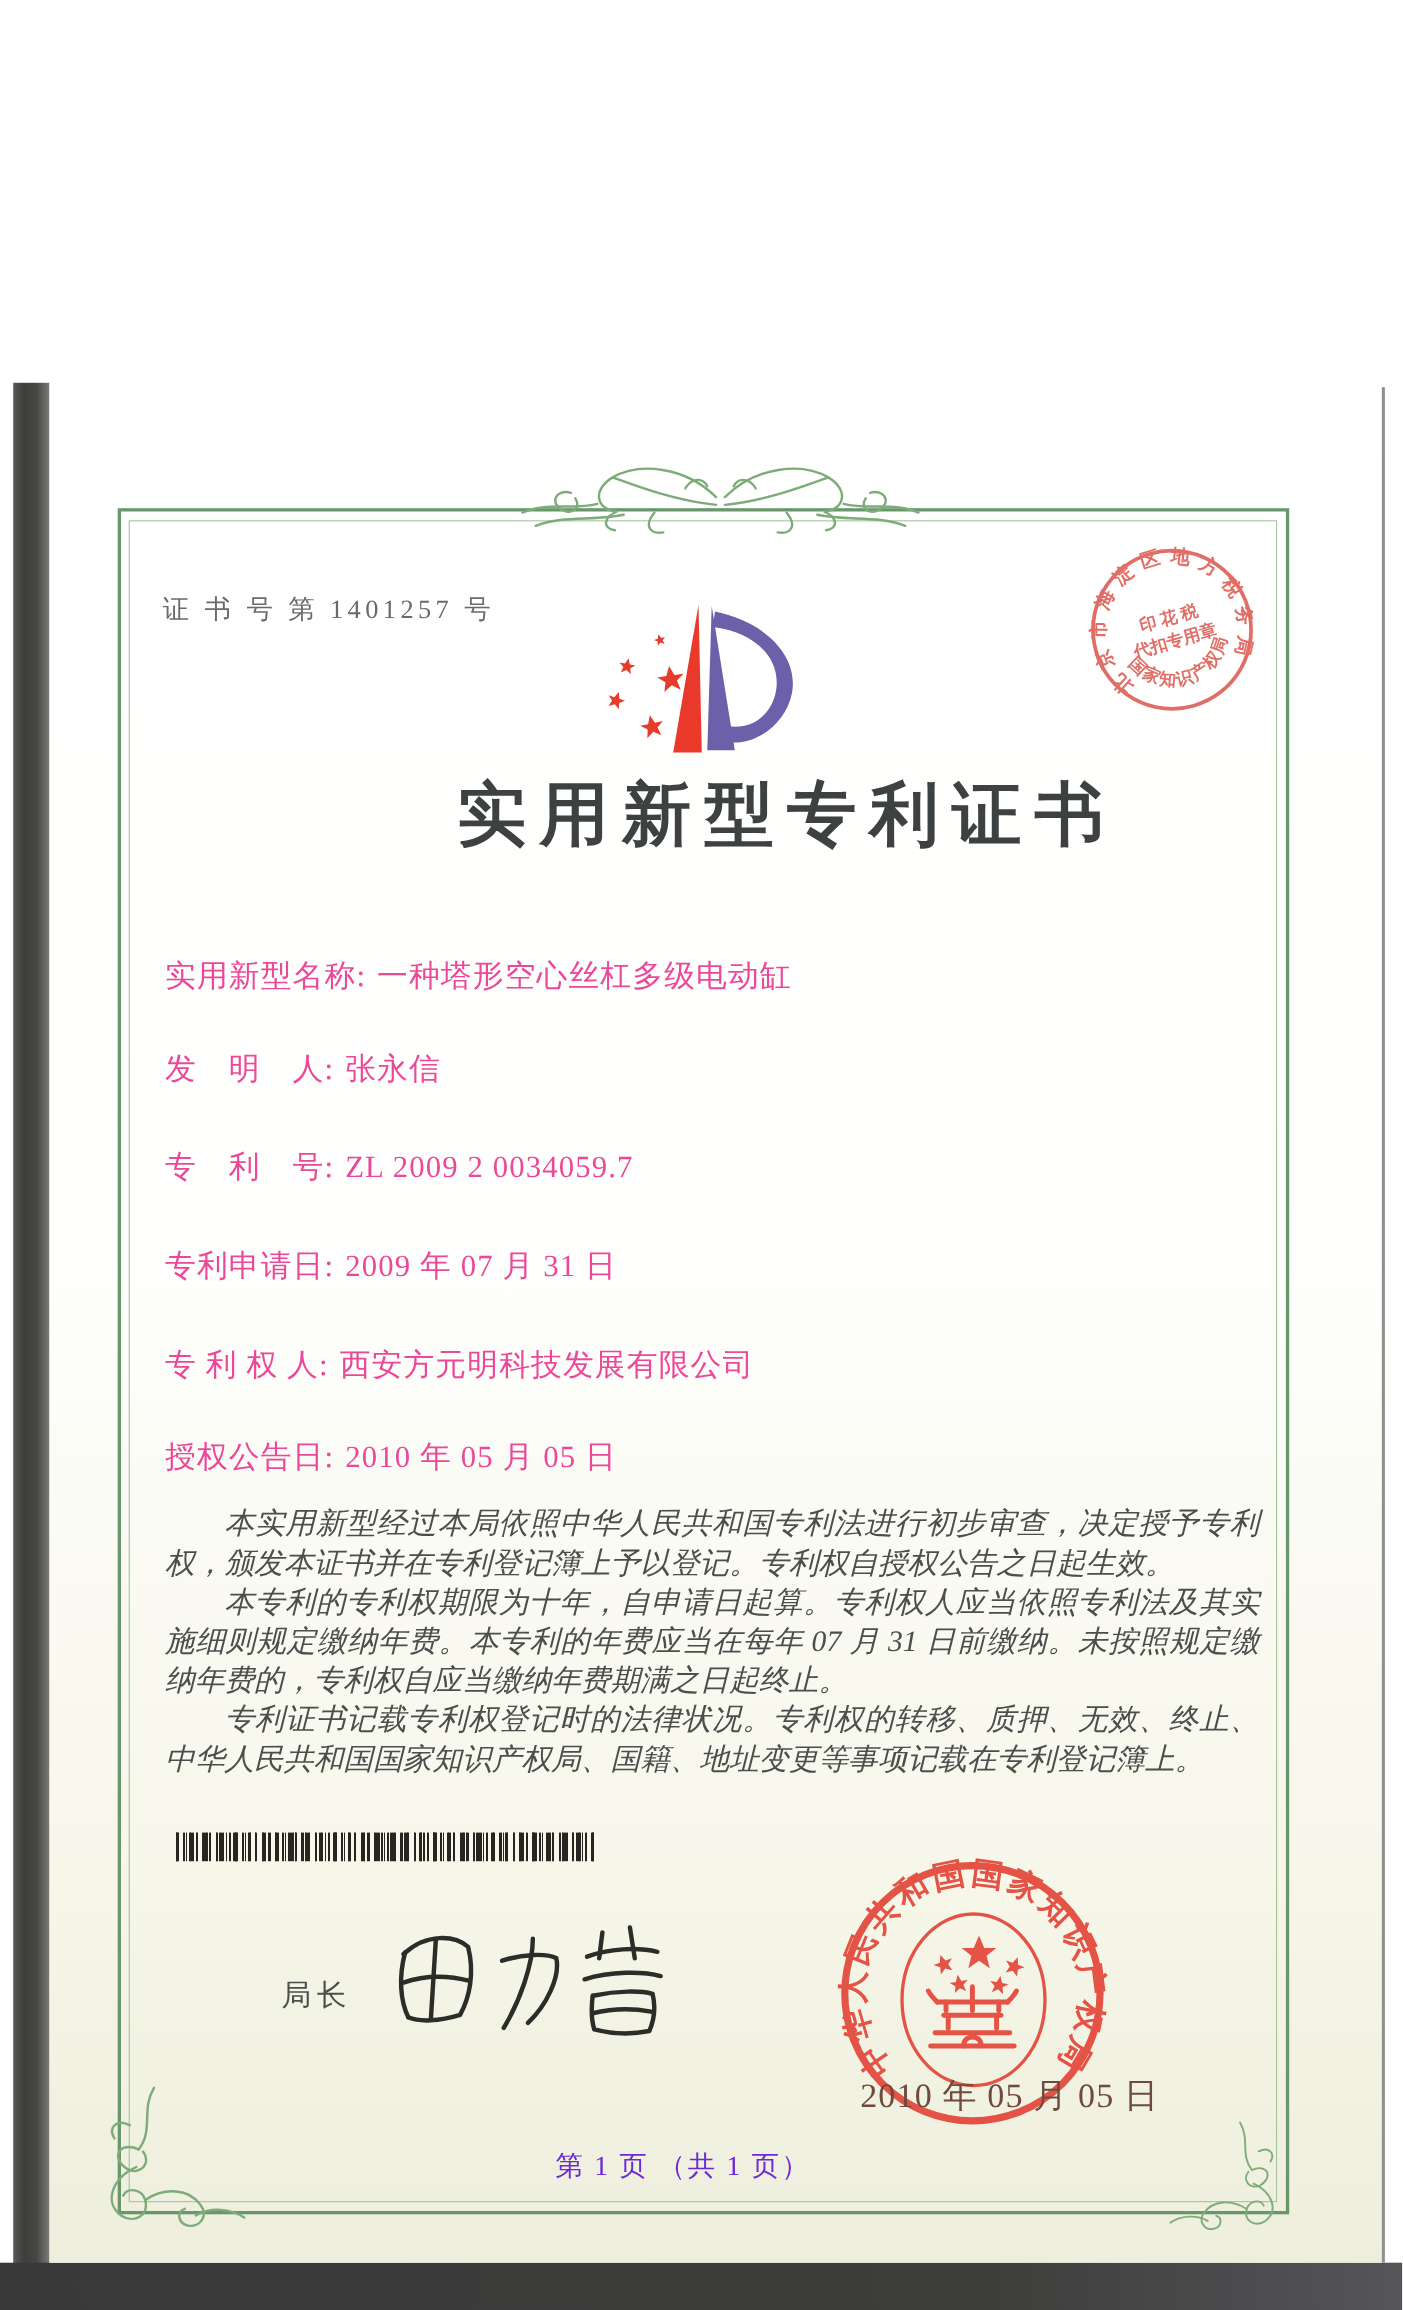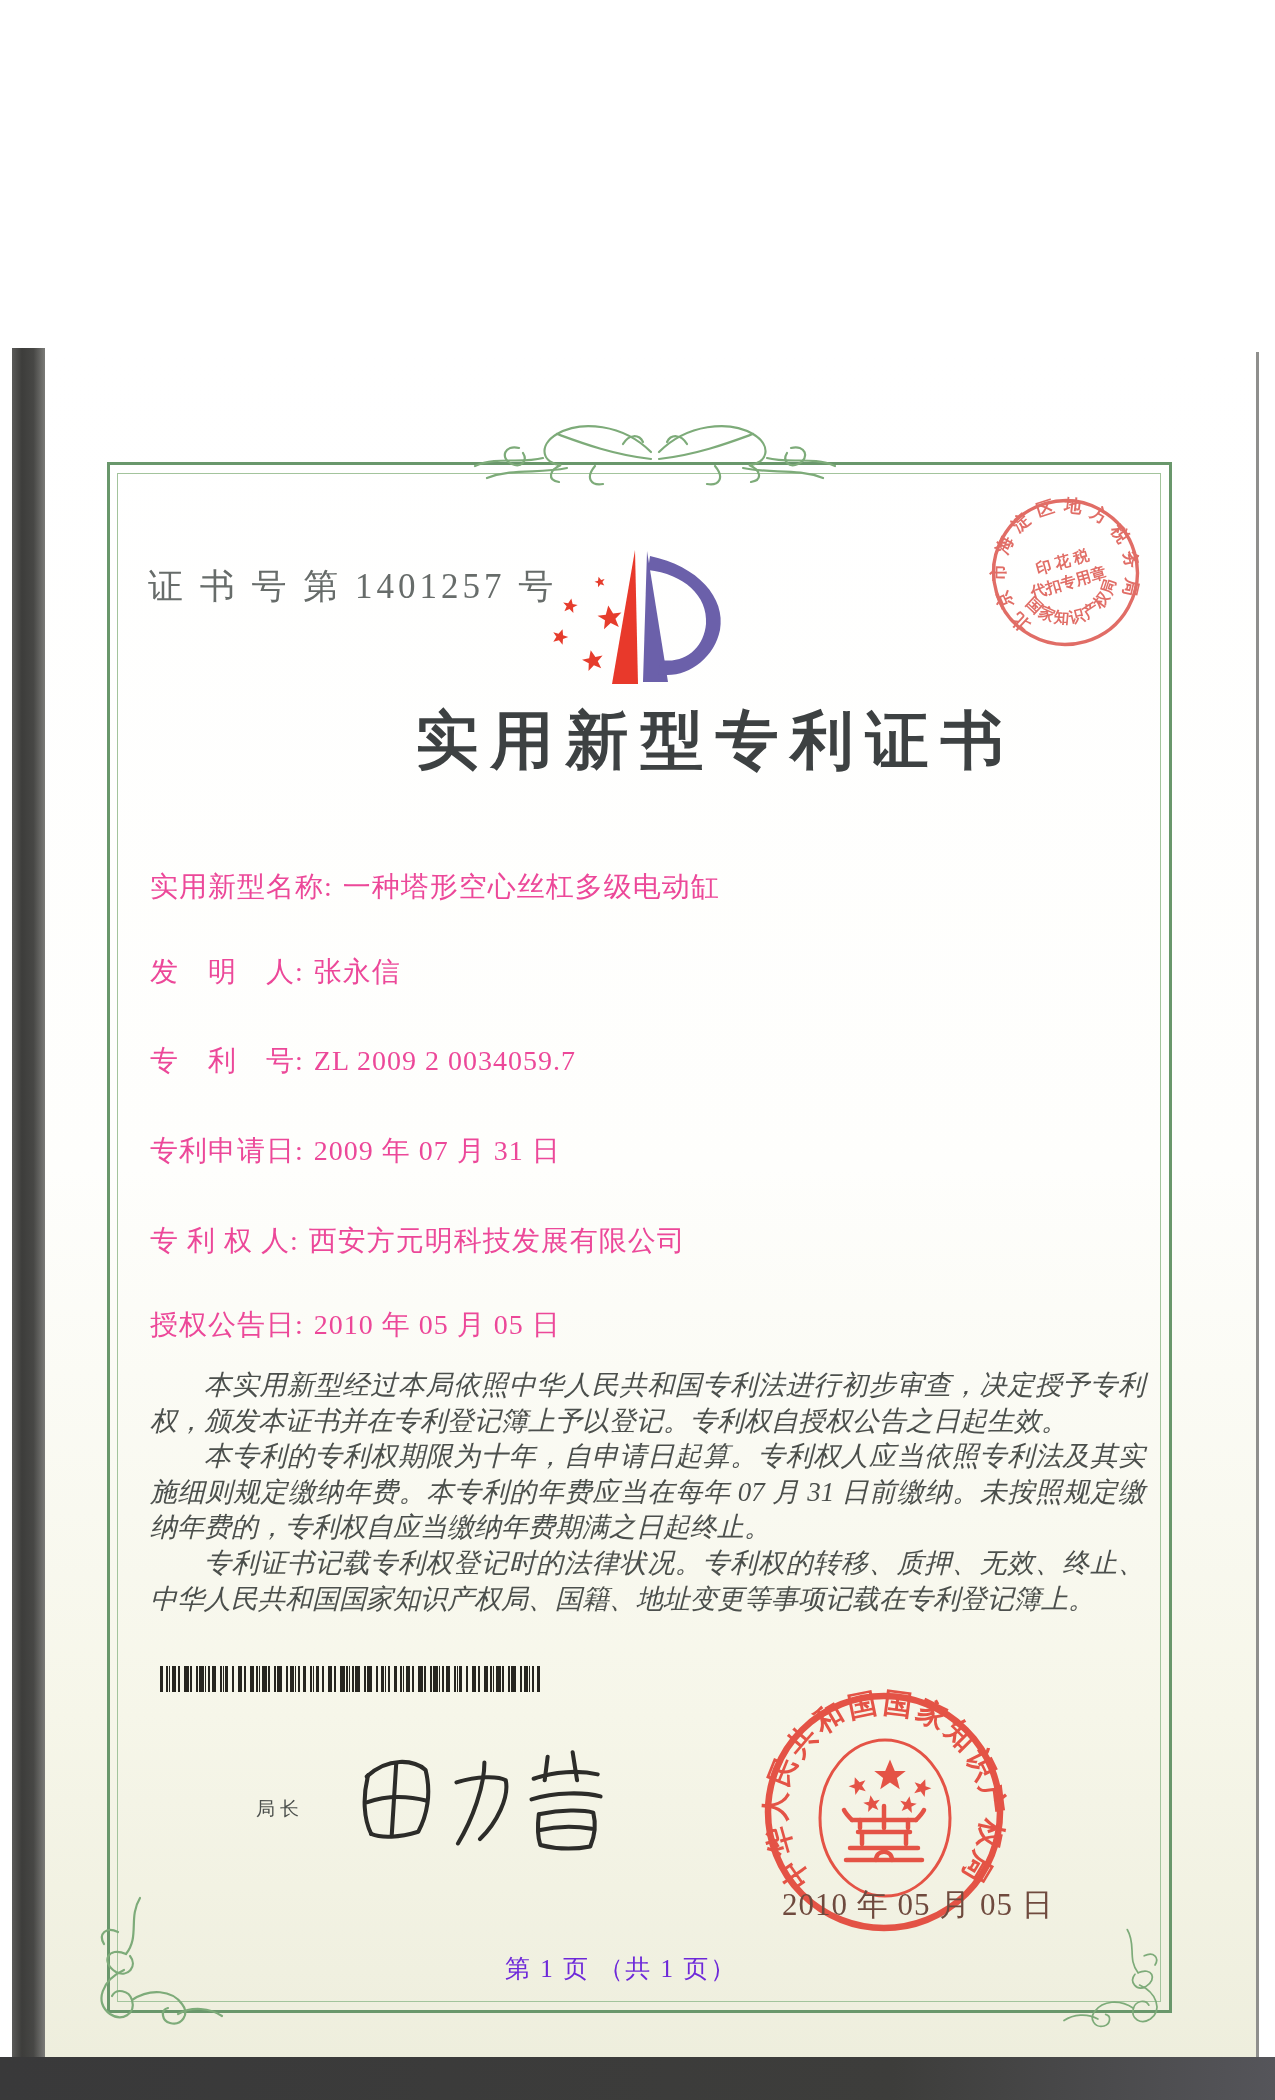--- a/index.html
+++ b/index.html
@@ -16,34 +16,34 @@
   
   .paper{position:absolute;left:45px;top:348px;width:1211px;height:1709px;
          background:linear-gradient(180deg,#ffffff 0%,#fefefc 48%,#f6f6e9 80%,#eeeedd 100%);}
   .border-outer{position:absolute;left:107px;top:462px;width:1065px;height:1551px;
                 border:3px solid #69976b;box-sizing:border-box;}
   .border-inner{position:absolute;left:117px;top:473px;width:1044px;height:1529px;
                 border:1px solid #a3c49c;box-sizing:border-box;}
   .orn{stroke:#7dab79;fill:none;stroke-width:2.2;stroke-linecap:round;}
   .orn-svg{position:absolute;}
   
-  .cert-no{position:absolute;left:148px;top:563px;font-size:35px;letter-spacing:4px;color:#676c6a;}
+  .cert-no{position:absolute;left:148px;top:538px;font-size:24px;letter-spacing:4px;color:#676c6a;}
   .title{position:absolute;left:107px;top:698px;width:1217px;text-align:center;
          font-size:63px;font-weight:700;letter-spacing:12px;color:#3d4142;}
   .field{position:absolute;left:150px;font-size:28px;color:#ec4899;letter-spacing:1px;white-space:nowrap;}
   .field .val{margin-left:10px;}
   .body-text{position:absolute;left:150px;top:1368px;width:995px;font-size:27px;line-height:35.6px;
              color:#4b4f4c;text-align:justify;font-style:italic;}
   .body-text p{margin:0;text-indent:2em;}
   .barcode{position:absolute;left:160px;top:1666px;width:380px;height:26px;
     background-image:
       repeating-linear-gradient(90deg,#26251f 0 2px,transparent 2px 6px),
       repeating-linear-gradient(90deg,#26251f 0 1px,transparent 1px 9px),
       repeating-linear-gradient(90deg,#26251f 0 3px,transparent 3px 13px);}
-  .director{position:absolute;left:256px;top:1796px;font-size:19px;letter-spacing:5px;color:#4b4f4c;}
+  .director{position:absolute;left:256px;top:1796px;font-size:27px;letter-spacing:5px;color:#4b4f4c;}
   .sig-wrap{position:absolute;left:335px;top:1742px;width:290px;height:125px;}
   .sig-name-hidden{position:absolute;left:0;top:0;opacity:0;font-size:10px;}
   .seal-wrap{position:absolute;left:754px;top:1682px;width:260px;height:260px;opacity:.93;}
   .seal-date{position:absolute;left:782px;top:1884px;font-size:31px;letter-spacing:1px;color:#6f4a3e;}
   .stamp-wrap{position:absolute;left:983px;top:490px;width:165px;height:165px;
               transform:rotate(-16deg);opacity:.88;}
   .footer{position:absolute;left:505px;top:1952px;font-size:25px;letter-spacing:2px;color:#6d28d9;}
   .logo{position:absolute;left:548px;top:544px;width:180px;height:146px;}
   svg text{font-family:"Liberation Serif","DejaVu Serif",serif;}
 </style>

